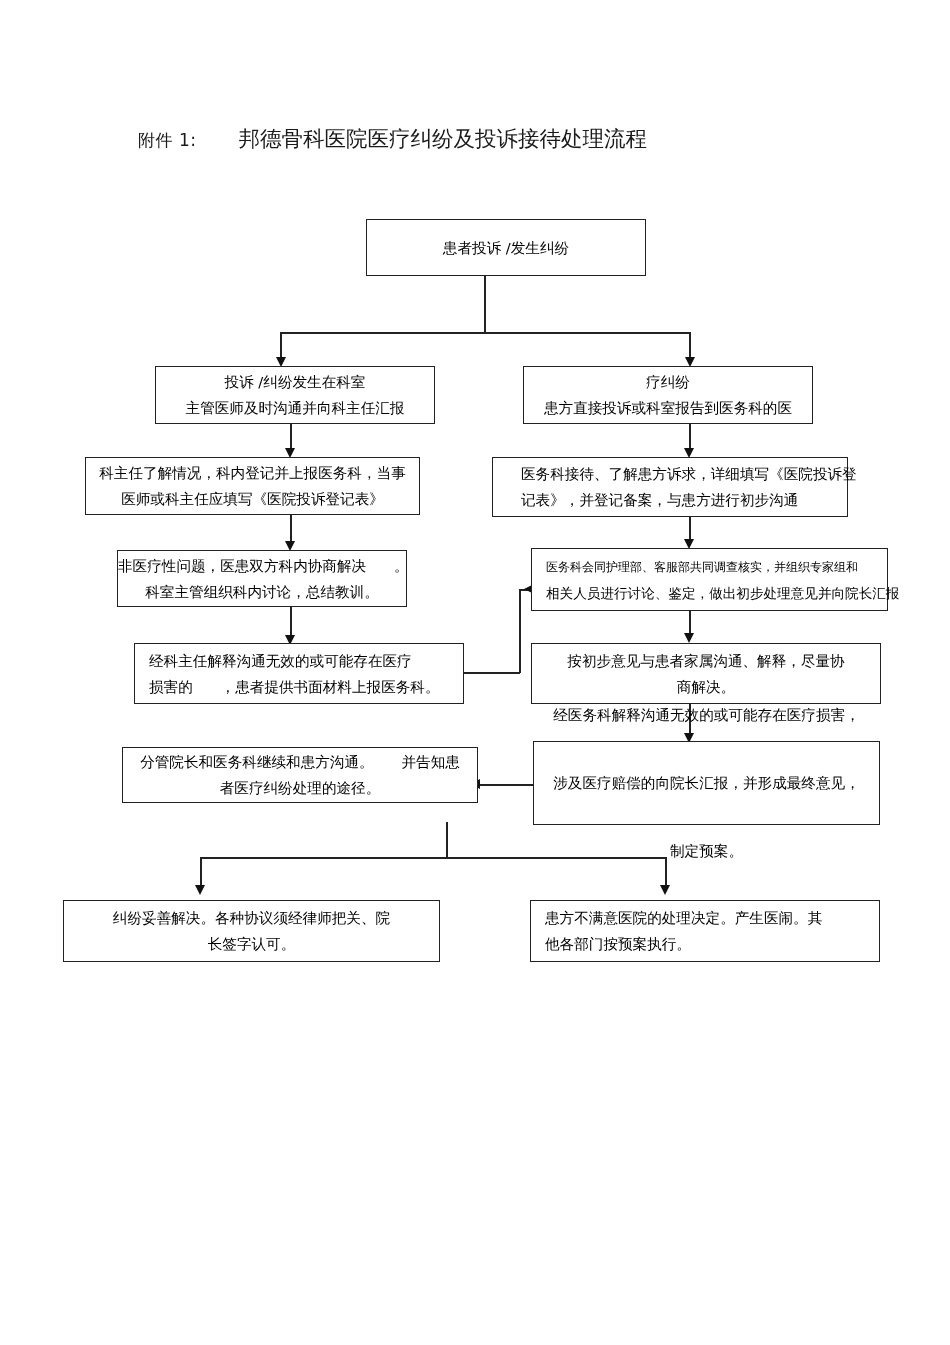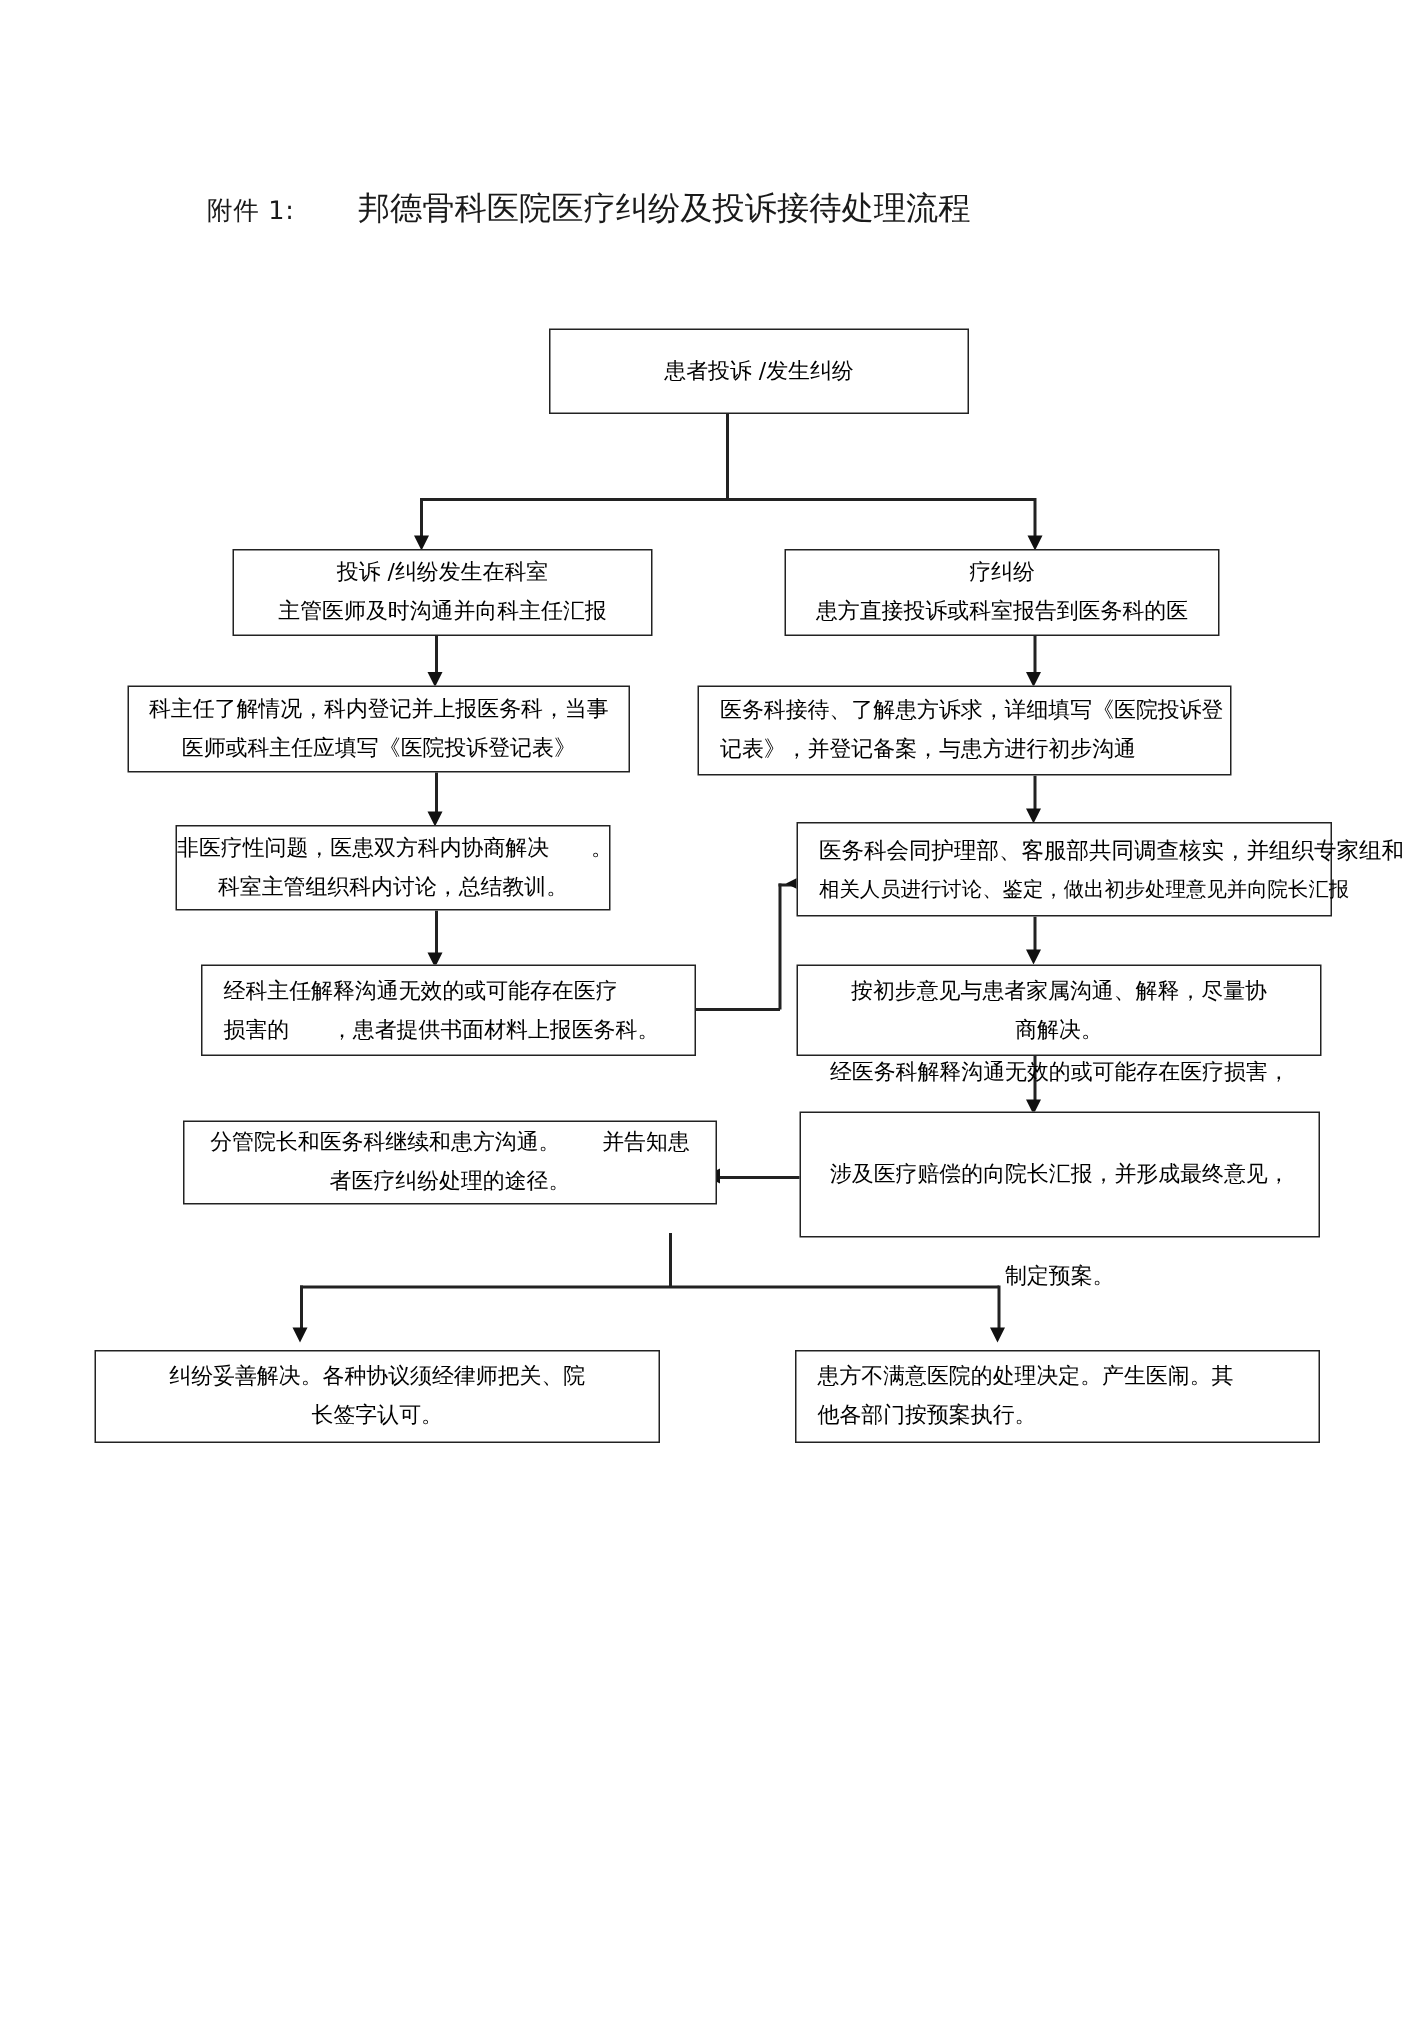--- a/index.html
+++ b/index.html
@@ -156,32 +156,32 @@
   <div class="box center" style="left:523px; top:366px; width:290px; height:58px;">
     <span class="line">疗纠纷</span>
     <span class="line">患方直接投诉或科室报告到医务科的医</span>
   </div>
 
   <div class="box center" style="left:85px; top:457px; width:335px; height:58px;">
     <span class="line">科主任了解情况，科内登记并上报医务科，当事</span>
     <span class="line">医师或科主任应填写《医院投诉登记表》</span>
   </div>
 
-  <div class="box left pad-l" style="left:465px; top:457px; width:356px; height:60px;">
+  <div class="box left pad-l" style="left:492px; top:457px; width:356px; height:60px;padding-left:14px;">
     <span class="line">医务科接待、了解患方诉求，详细填写《医院投诉登</span>
     <span class="line">记表》，并登记备案，与患方进行初步沟通</span>
   </div>
 
   <div class="box center" style="left:117px; top:550px; width:290px; height:57px;">
     <span class="line">非医疗性问题，医患双方科内协商解决      。</span>
     <span class="line">科室主管组织科内讨论，总结教训。</span>
   </div>
 
   <div class="box left pad-l" style="left:531px; top:548px; width:357px; height:63px;">
-    <span class="line joint" style="font-size:15px;">医务科会同护理部、客服部共同调查核实，并组织专家组和</span>
+    <span class="line joint" style="font-size:12px;">医务科会同护理部、客服部共同调查核实，并组织专家组和</span>
     <span class="line joint" style="font-size:13.6px;">相关人员进行讨论、鉴定，做出初步处理意见并向院长汇报</span>
   </div>
 
   <div class="box left pad-l" style="left:134px; top:643px; width:330px; height:61px;">
     <span class="line">经科主任解释沟通无效的或可能存在医疗</span>
     <span class="line">损害的      ，患者提供书面材料上报医务科。</span>
   </div>
 
   <div class="box center" style="left:531px; top:643px; width:350px; height:61px;">
     <span class="line">按初步意见与患者家属沟通、解释，尽量协</span>

